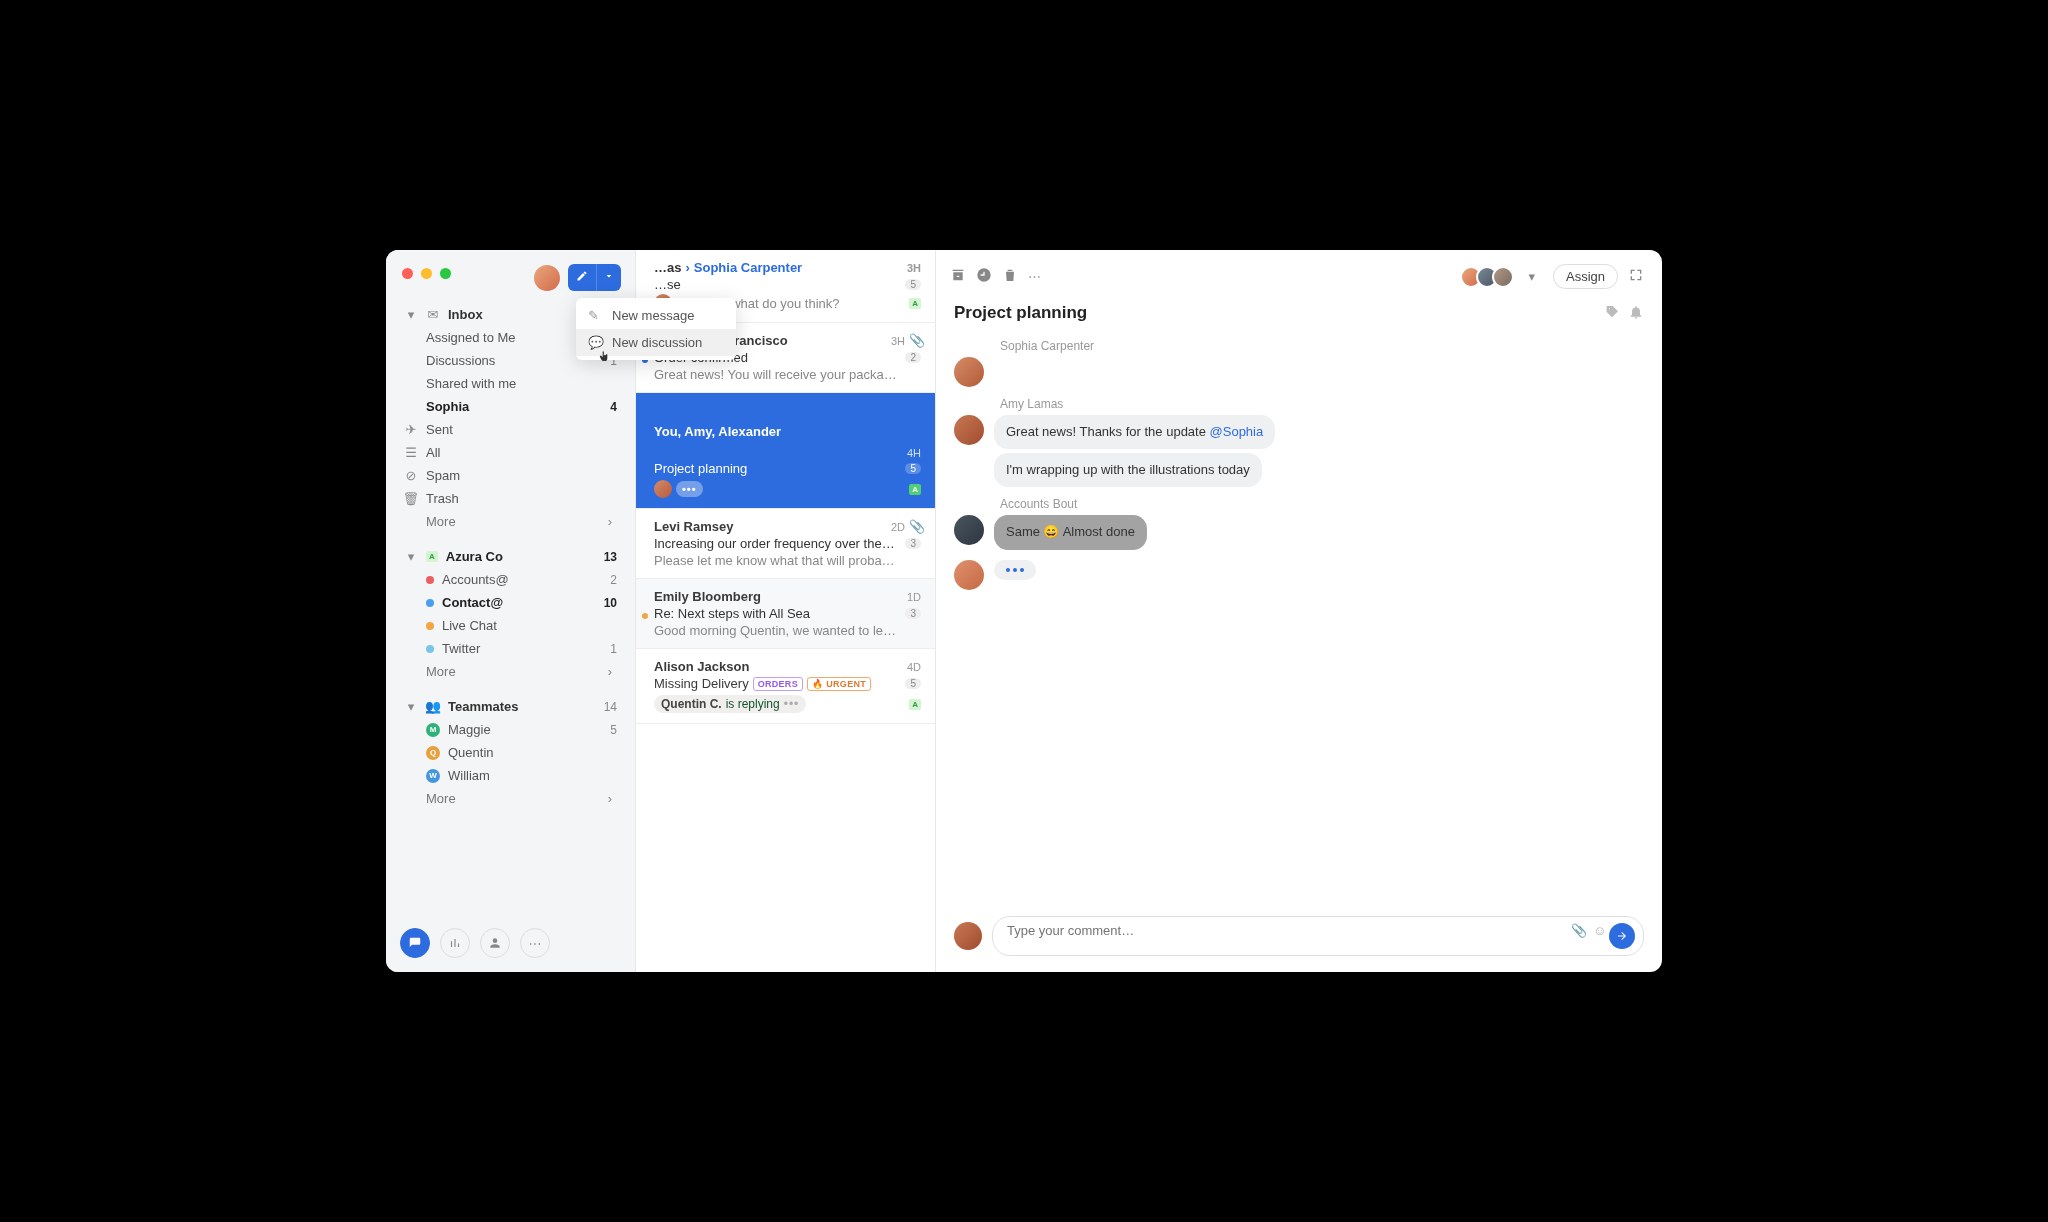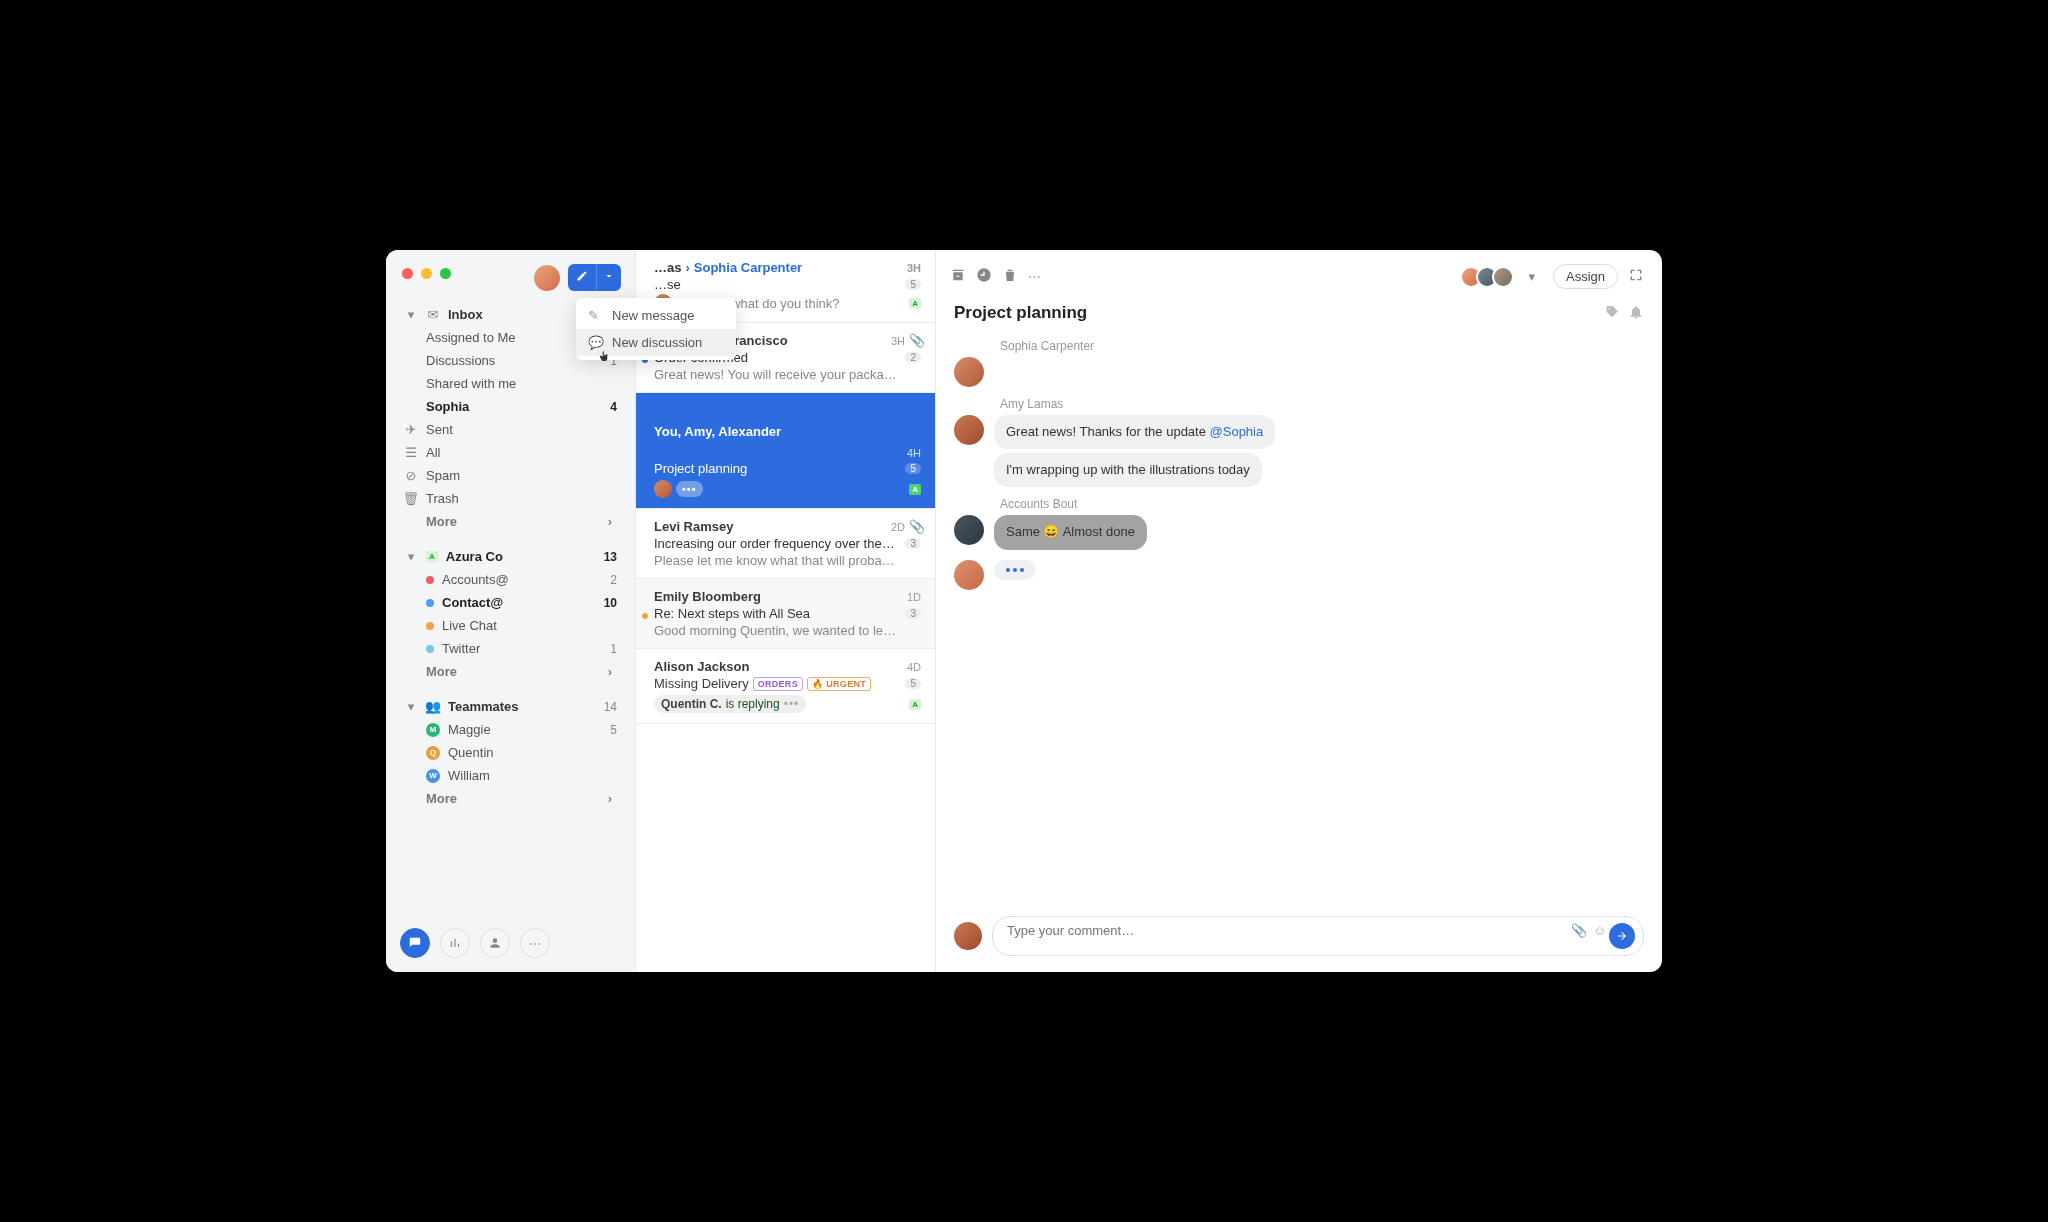--- a/index.html
+++ b/index.html
@@ -70,21 +70,21 @@
   gap: 8px;
   color: #555;
 }
 .sb-row .ico { width: 14px; display: flex; justify-content: center; color: #888; }
 .sb-row .label { flex: 1; font-size: 13px; }
 .sb-row .count { font-size: 12px; color: #888; }
 .sb-row.parent .label { font-weight: 600; color: #333; }
 .sb-row.bold .label { font-weight: 700; color: #222; }
 .sb-row.bold .count { font-weight: 700; color: #222; }
 .sb-row.child { padding-left: 32px; }
-.sb-row.more { padding-left: 32px; color: #777; font-weight: bold; }
+.sb-row.more { padding-left: 32px; color: #777; }
 .dot { width: 8px; height: 8px; border-radius: 50%; }.dot-red{background:#ec5f5f}.dot-blue{background:#4a9ef0}.dot-orange{background:#f2a541}.dot-lightblue{background:#77c5e8}
 .team-avatar { width:14px;height:14px;border-radius:50%;display:flex;align-items:center;justify-content:center;font-size:8px;font-weight:600;color:#fff; }
 .ta-m{background:#2db27a}.ta-q{background:#e8a03c}.ta-w{background:#4596e0}
 .badge-a { background:#d4f5d0; color:#2f9e44; font-size:8px; font-weight:700; padding:1px 3px; border-radius:2px; }
 
 .sb-bottom {
   margin-top: auto;
   padding: 14px;
   display: flex; gap: 10px;
 }

